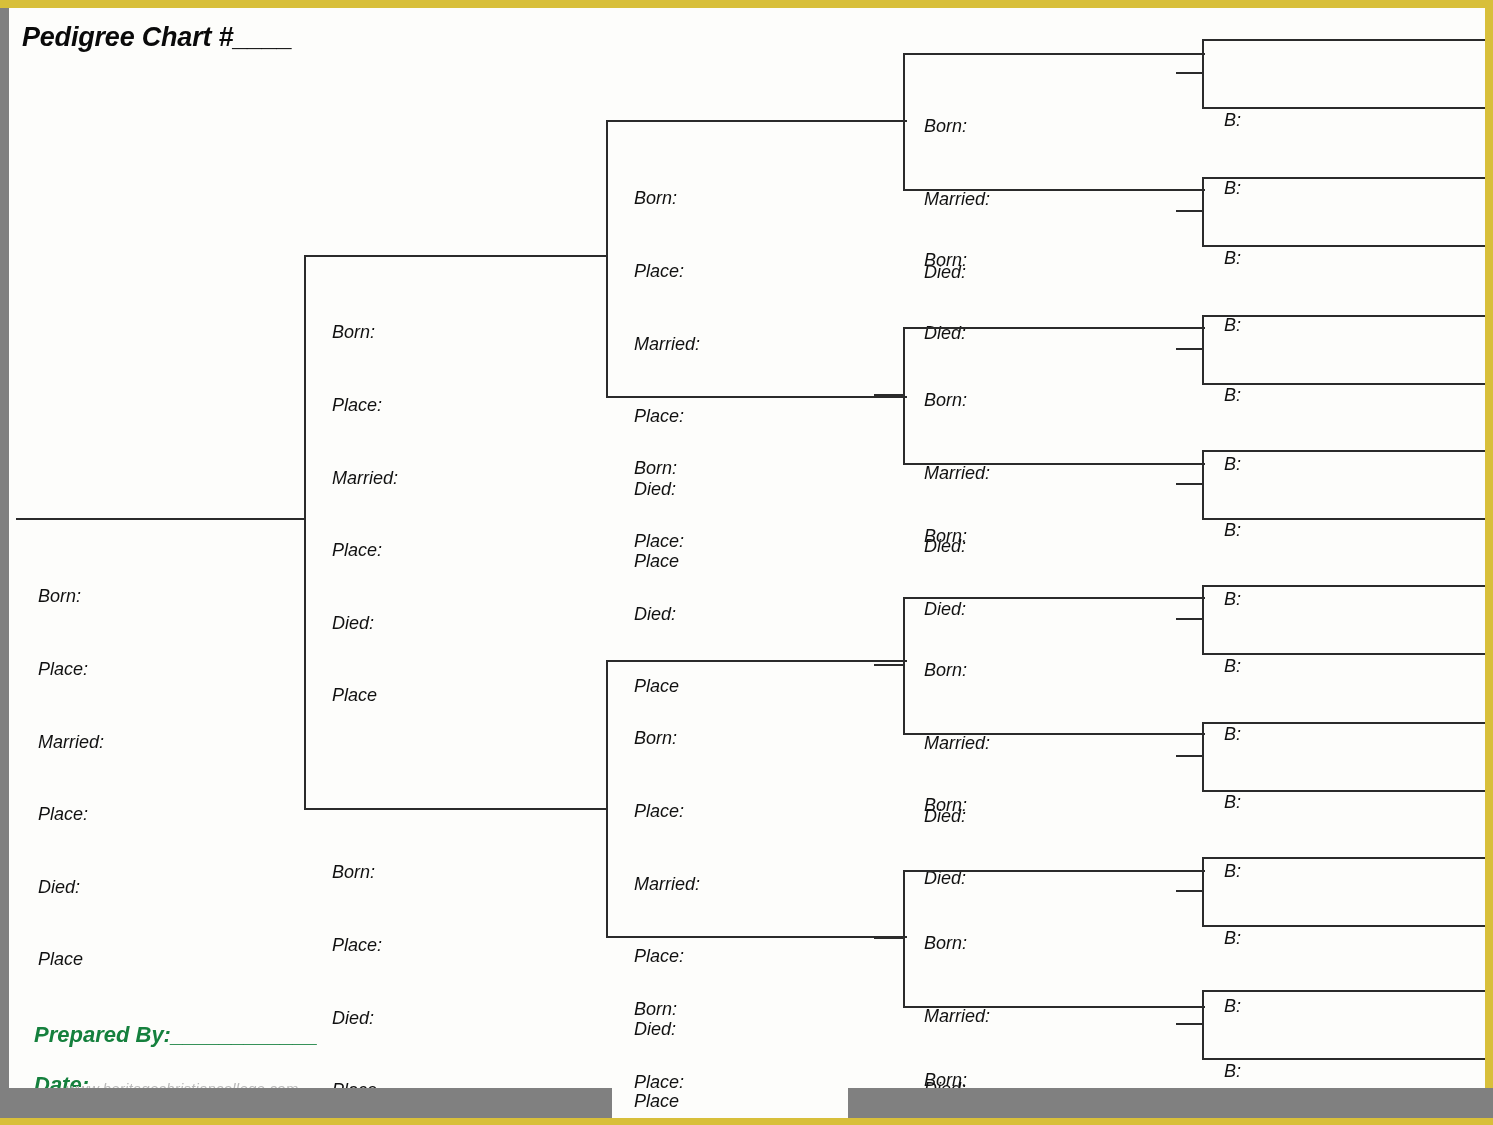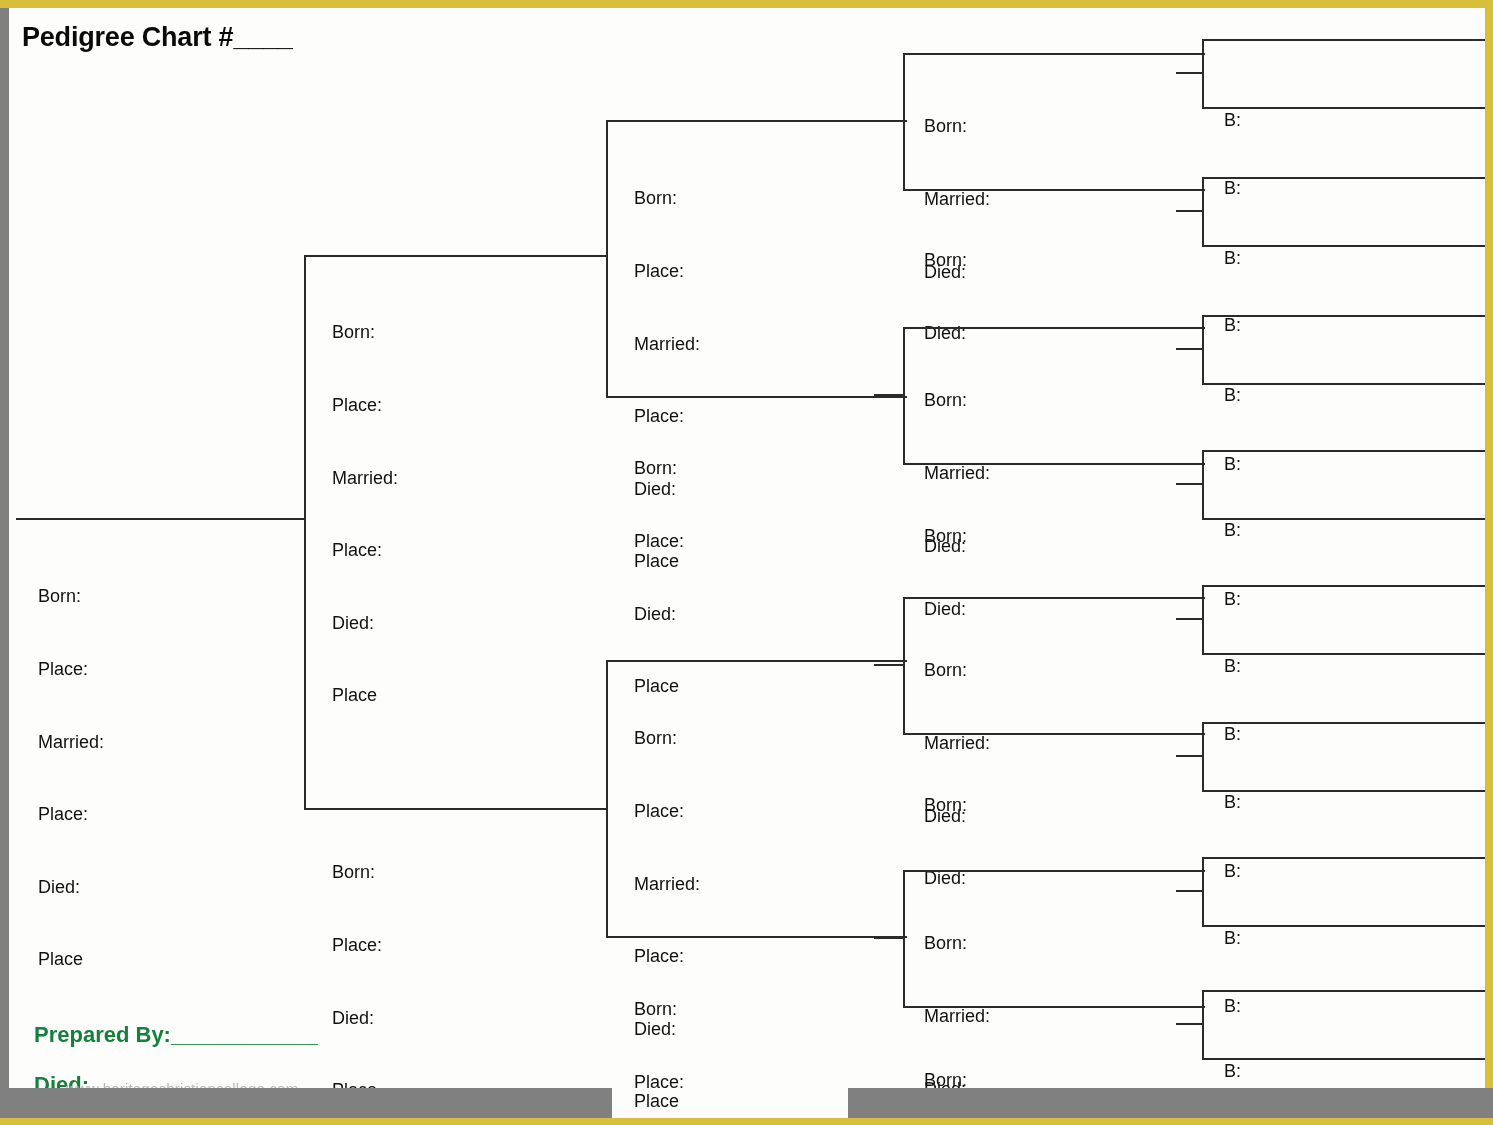--- a/index.html
+++ b/index.html
@@ -21,20 +21,21 @@
     overflow: hidden;
   }
   #sheet {
     position: absolute;
     left: 8px;
     top: 8px;
     width: 1477px;
     height: 1110px;
     background: #fdfdfb;
     overflow: hidden;
+    font-style: italic;
   }
   
   #left-rail {
     position: absolute;
     left: 0px;
     top: 8px;
     width: 9px;
     height: 1110px;
     background: #808080;
   }
@@ -291,21 +292,21 @@
     <div class="hline" style="left:1168px; top:64px;   width:28px;"></div>
     <div class="hline" style="left:1168px; top:202px;  width:28px;"></div>
     <div class="hline" style="left:1168px; top:340px;  width:28px;"></div>
     <div class="hline" style="left:1168px; top:475px;  width:28px;"></div>
     <div class="hline" style="left:1168px; top:610px;  width:28px;"></div>
     <div class="hline" style="left:1168px; top:747px;  width:28px;"></div>
     <div class="hline" style="left:1168px; top:882px;  width:28px;"></div>
     <div class="hline" style="left:1168px; top:1015px; width:28px;"></div>
 
     <div class="footer-line" id="prepared-by">Prepared By:____________</div>
-    <div class="footer-line" id="date-line">Died:____________</div>
+    <div class="footer-line" id="date-line">Date:____________</div>
     <div id="watermark">www.heritagechristiancollege.com</div>
 
   </div>
 
   <div id="left-rail"></div>
   <div class="bottom-bar" id="bottom-bar-left"></div>
   <div class="bottom-bar" id="bottom-bar-right"></div>
 
 </div>
 

